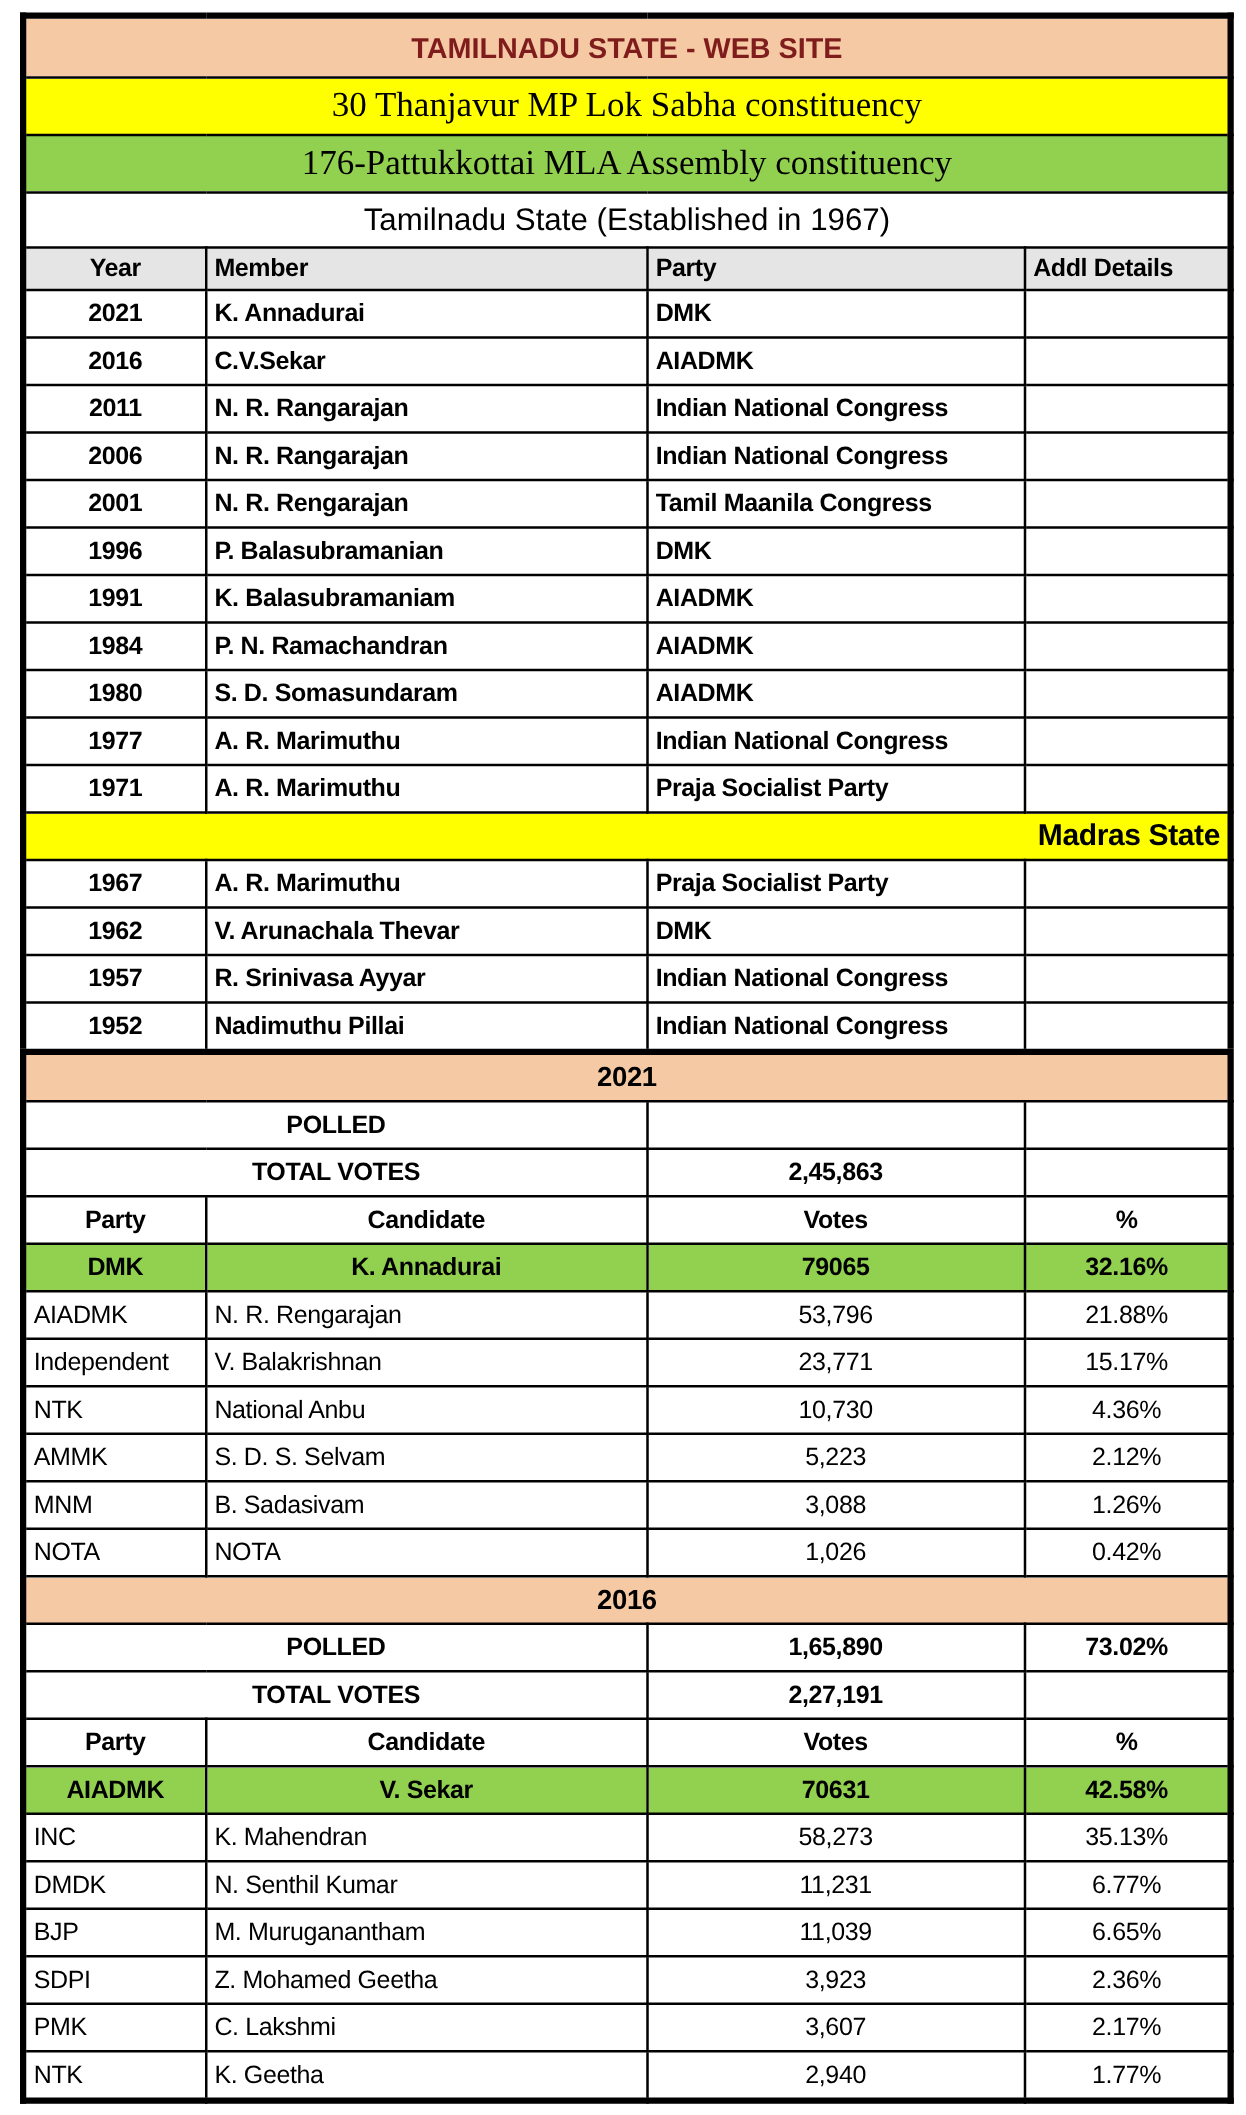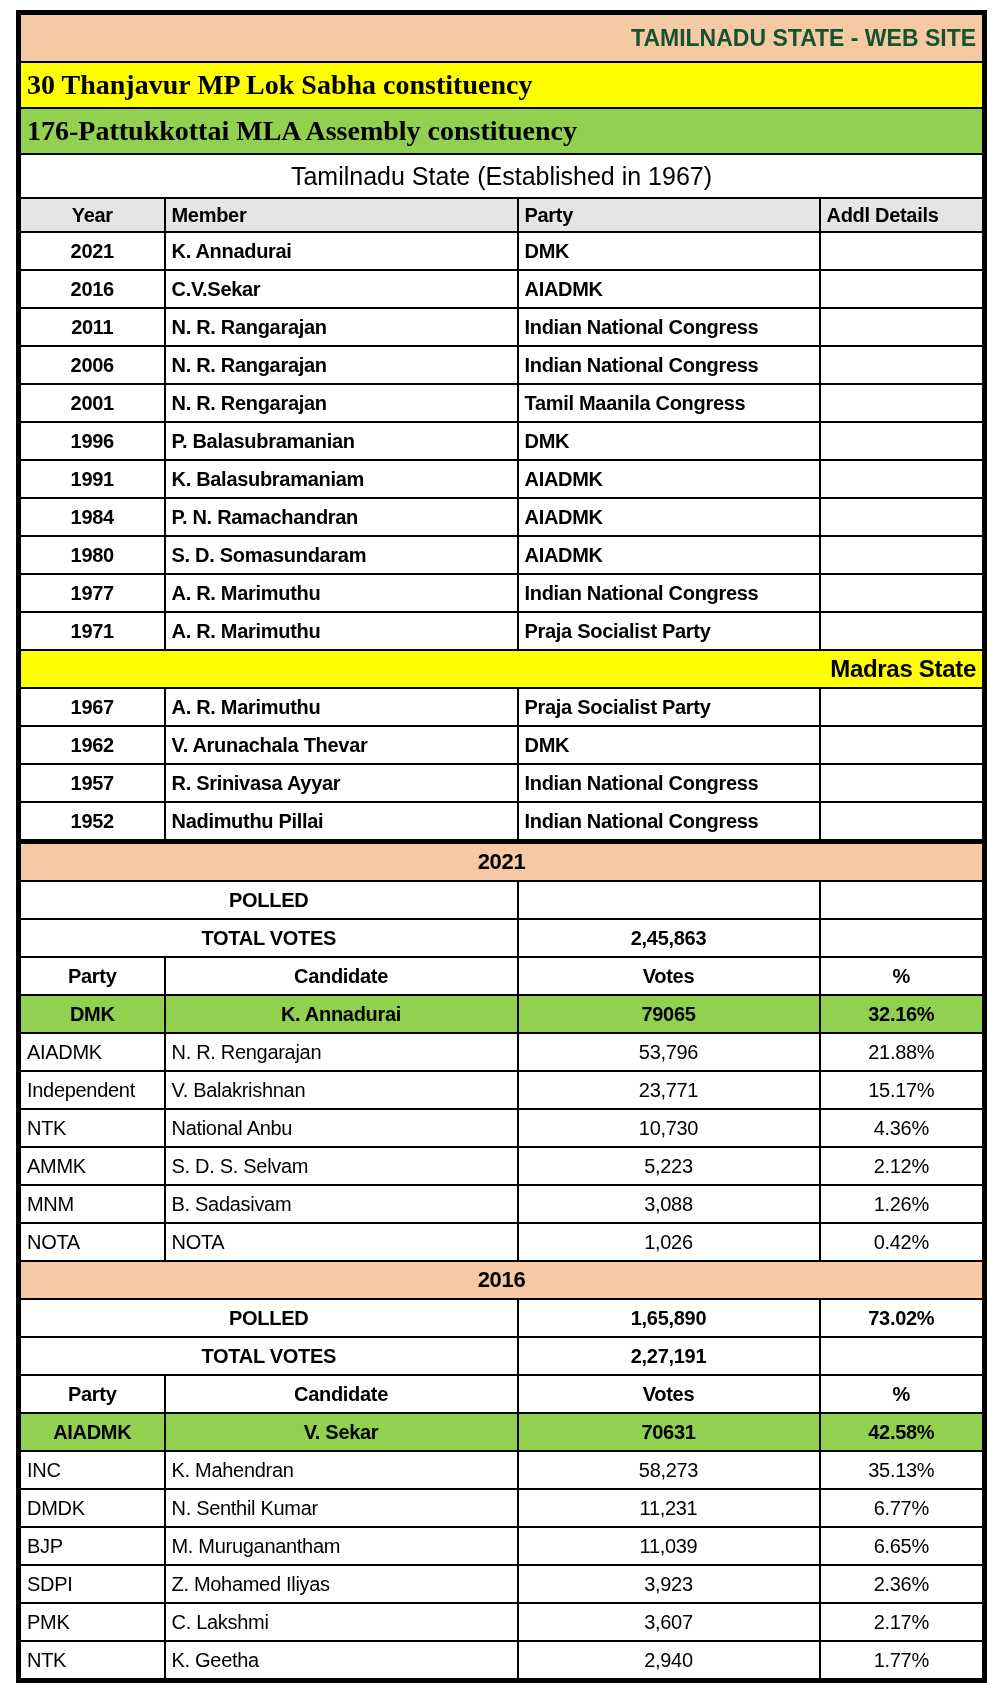--- a/index.html
+++ b/index.html
@@ -4,22 +4,22 @@
 <style>
   html,body{margin:0;padding:0;background:#fff;width:997px;height:1692px;overflow:hidden;}
   body{font-family:"Liberation Sans", sans-serif;color:#000;}
   table{border-collapse:collapse;table-layout:fixed;width:966px;margin:10px 13px 0 16px;
         border:5px solid #000;}
   td{border:2px solid #000;height:36px;padding:0 6px;font-size:20px;line-height:1.05;
      vertical-align:middle;overflow:hidden;white-space:nowrap;letter-spacing:-0.3px;}
   .ctr{text-align:center;padding:0 2px;}
   .bold{font-weight:bold;}
   
-  .t-peach{background:#F6C9A5;color:#14532d;font-weight:bold;font-size:23px;text-align:right;height:46px;letter-spacing:0;}
-  .t-serif{font-family:"Liberation Serif", serif;font-weight:bold;font-size:28px;height:44px;letter-spacing:0;}
+  .t-peach{background:#F6C9A5;color:#7f1d1d;font-weight:bold;font-size:23px;text-align:center;height:46px;letter-spacing:0;}
+  .t-serif{font-family:"Liberation Serif", serif;font-weight:normal;font-size:28px;text-align:center;height:44px;letter-spacing:0;}
   .bg-yellow{background:#FFFF00;}
   .bg-green{background:#92D050;}
   .t-white{font-weight:normal;font-size:25px;text-align:center;height:42px;letter-spacing:0;}
   .hdr-y td{background:#e5e5e5;font-weight:bold;height:32px;}
   .t-madras{background:#FFFF00;font-weight:bold;font-size:24px;text-align:right;}
   .t-year{background:#F6C9A5;font-weight:bold;font-size:22px;text-align:center;}
   .winner td{background:#92D050;font-weight:bold;text-align:center;}
   .thick-top td{border-top:5px solid #000;}
 </style>
 </head>
@@ -263,21 +263,21 @@
         <td class="ctr">6.77%</td>
       </tr>
       <tr>
         <td>BJP</td>
         <td>M. Muruganantham</td>
         <td class="ctr">11,039</td>
         <td class="ctr">6.65%</td>
       </tr>
       <tr>
         <td>SDPI</td>
-        <td>Z. Mohamed Iliyas</td>
+        <td>Z. Mohamed Geetha</td>
         <td class="ctr">3,923</td>
         <td class="ctr">2.36%</td>
       </tr>
       <tr>
         <td>PMK</td>
         <td>C. Lakshmi</td>
         <td class="ctr">3,607</td>
         <td class="ctr">2.17%</td>
       </tr>
       <tr>

